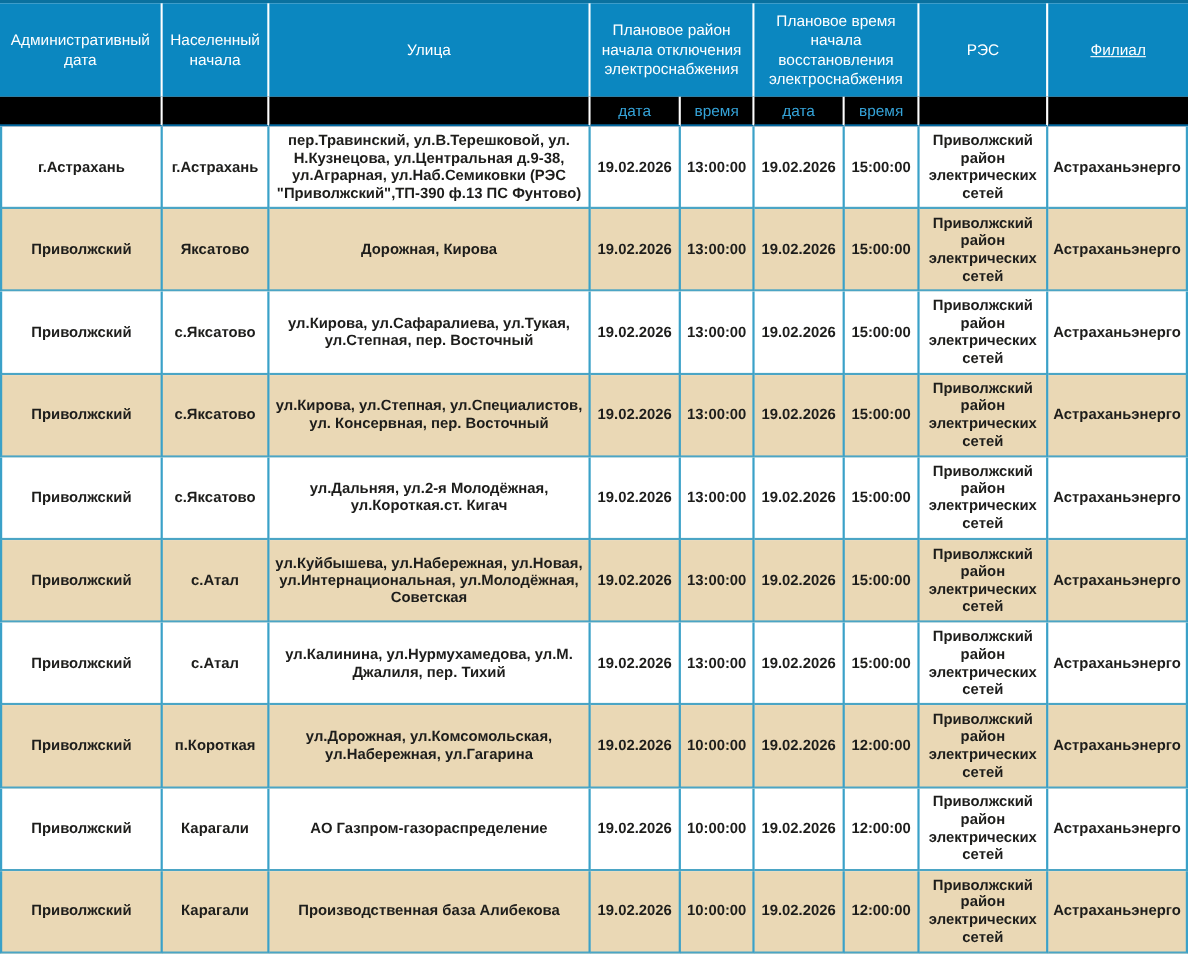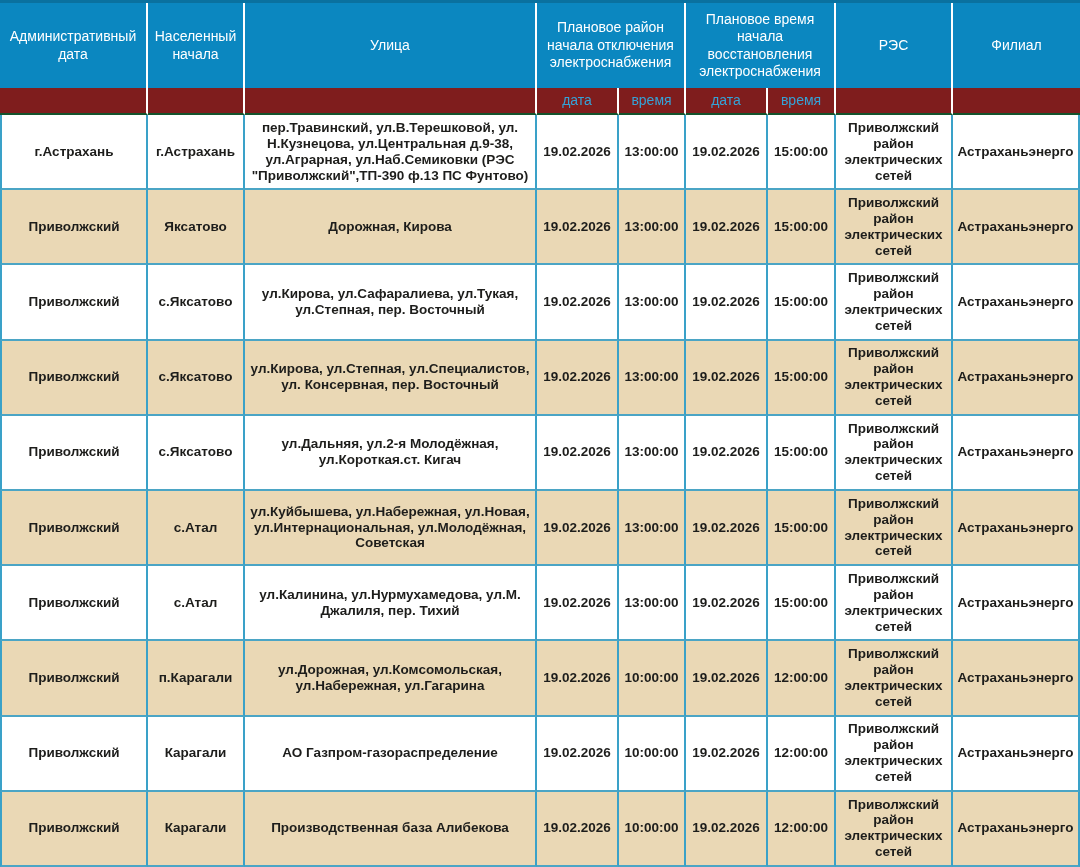--- a/index.html
+++ b/index.html
@@ -26,29 +26,29 @@
     font-weight: 400;
     font-size: 14px;
     line-height: 1.25;
     text-align: center;
     vertical-align: middle;
     padding: 2px 6px;
     border-right: 2px solid #ffffff;
     box-sizing: border-box;
   }
   thead tr.head-row { height: 85px; }
-  thead tr.head-row th:last-child { border-right: none; }
+  thead tr.head-row th:last-child { border-right: none; text-decoration: underline; }
   thead tr.sub-row { height: 27px; }
   thead tr.sub-row th {
-    background: #7f1d1d;
+    background: #000000;
     color: #35a3d8;
     font-size: 14px;
     font-weight: 400;
     padding: 1px 4px;
-    border-bottom: 2px solid #14532d;
+    border-bottom: 2px solid #0369a1;
   }
   thead tr.sub-row th:last-child { border-right: none; }
   
   tbody tr { height: 75px; background: #ffffff; }
   tbody tr.alt { background: #ead8b5; }
   tbody td {
     color: #1d1d1b;
     font-size: 13.5px;
     font-weight: 600;
     line-height: 1.18;
@@ -172,21 +172,21 @@
     <td>ул.Калинина, ул.Нурмухамедова, ул.М. Джалиля, пер. Тихий</td>
     <td>19.02.2026</td>
     <td>13:00:00</td>
     <td>19.02.2026</td>
     <td>15:00:00</td>
     <td>Приволжский район электрических сетей</td>
     <td>Астраханьэнерго</td>
   </tr>
       <tr class="alt">
     <td>Приволжский</td>
-    <td>п.Карагали</td>
+    <td>п.Короткая</td>
     <td>ул.Дорожная, ул.Комсомольская, ул.Набережная, ул.Гагарина</td>
     <td>19.02.2026</td>
     <td>10:00:00</td>
     <td>19.02.2026</td>
     <td>12:00:00</td>
     <td>Приволжский район электрических сетей</td>
     <td>Астраханьэнерго</td>
   </tr>
       <tr>
     <td>Приволжский</td>

